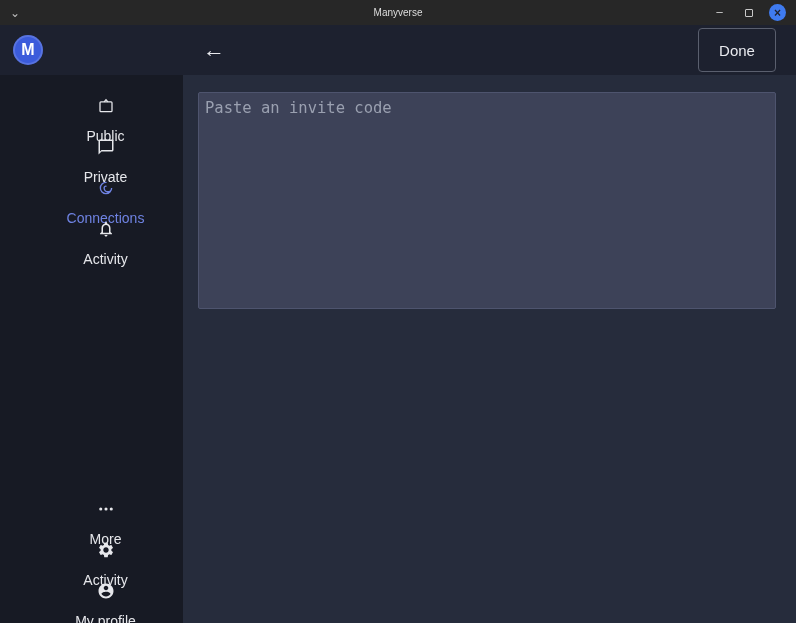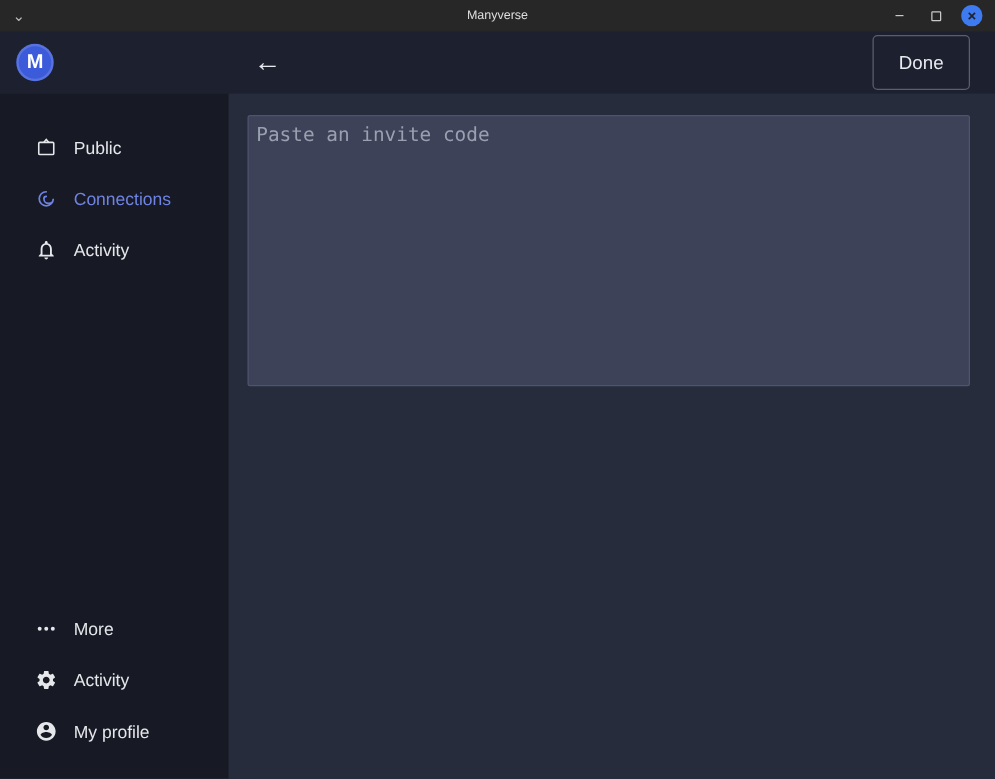--- a/index.html
+++ b/index.html
@@ -66,26 +66,26 @@
 
   
   .content-row { flex: 1 1 auto; display: flex; min-height: 0; }
 
   .sidebar {
     width: 183px; flex: 0 0 auto; background: #171a24;
     display: flex; flex-direction: column; padding-top: 22px;
   }
   .side-item {
     height: 41px; display: flex; align-items: center; padding-left: 28px;
-    color: #e6e7eb; font-size: 14px; cursor: pointer; gap: 13px;
+    color: #e6e7eb; font-size: 14px; cursor: pointer; gap: 13px; flex-direction: column;
   }
   .side-item .icon { width: 18px; height: 18px; display: flex; align-items: center; justify-content: center; }
   .side-item svg { width: 18px; height: 18px; }
   .side-item.selected { color: #6f83e3; }
-  .sidebar-bottom { margin-top: auto; padding-bottom: 18px; }
+  .sidebar-bottom { margin-top: auto; }
 
   
   .main-panel { flex: 1 1 auto; background: #262c3c; padding: 17px 20px 0 15px; }
   .invite-textarea {
     width: 100%; height: 217px; resize: none; display: block;
     background: #3d4258; border: 1px solid #4e546e; border-radius: 2px;
     color: #cfd3df; caret-color: #cfd3df;
     font-family: "DejaVu Sans Mono", "Liberation Mono", monospace;
     font-size: 15.5px; padding: 6px 6px; outline: none;
   }
@@ -123,20 +123,28 @@
       <div class="side-item">
         <span class="icon">
           <svg viewBox="0 0 24 24" fill="none" stroke="currentColor" stroke-width="1.7">
             <rect x="4" y="6.5" width="16" height="13" rx="1.2"></rect>
             <path d="M9.5 6.5 L12 3.5 L14.5 6.5"></path>
           </svg>
         </span>
         <span>Public</span>
       </div>
 
+      <div class="side-item">
+        <span class="icon">
+          <svg viewBox="0 0 24 24" fill="currentColor">
+            <path d="M20 2H4c-1.1 0-2 .9-2 2v18l4-4h14c1.1 0 2-.9 2-2V4c0-1.1-.9-2-2-2zm0 14H6l-2 2V4h16v12z"></path>
+          </svg>
+        </span>
+        <span>Private</span>
+      </div>
 
       <div class="side-item selected">
         <span class="icon">
           <svg viewBox="0 0 24 24" fill="none" stroke="currentColor" stroke-width="1.8" stroke-linecap="round">
             <path d="M12 4.5 A7.5 7.5 0 1 0 19.5 12 A5 5 0 1 1 9.5 12 A2.5 2.5 0 0 1 12 9.5"></path>
           </svg>
         </span>
         <span>Connections</span>
       </div>
 

